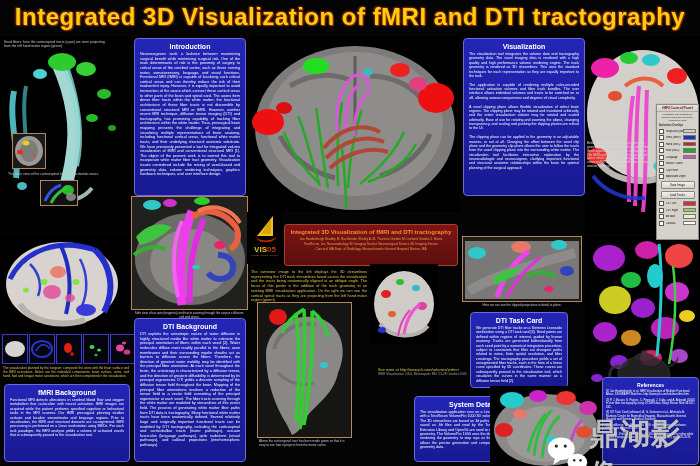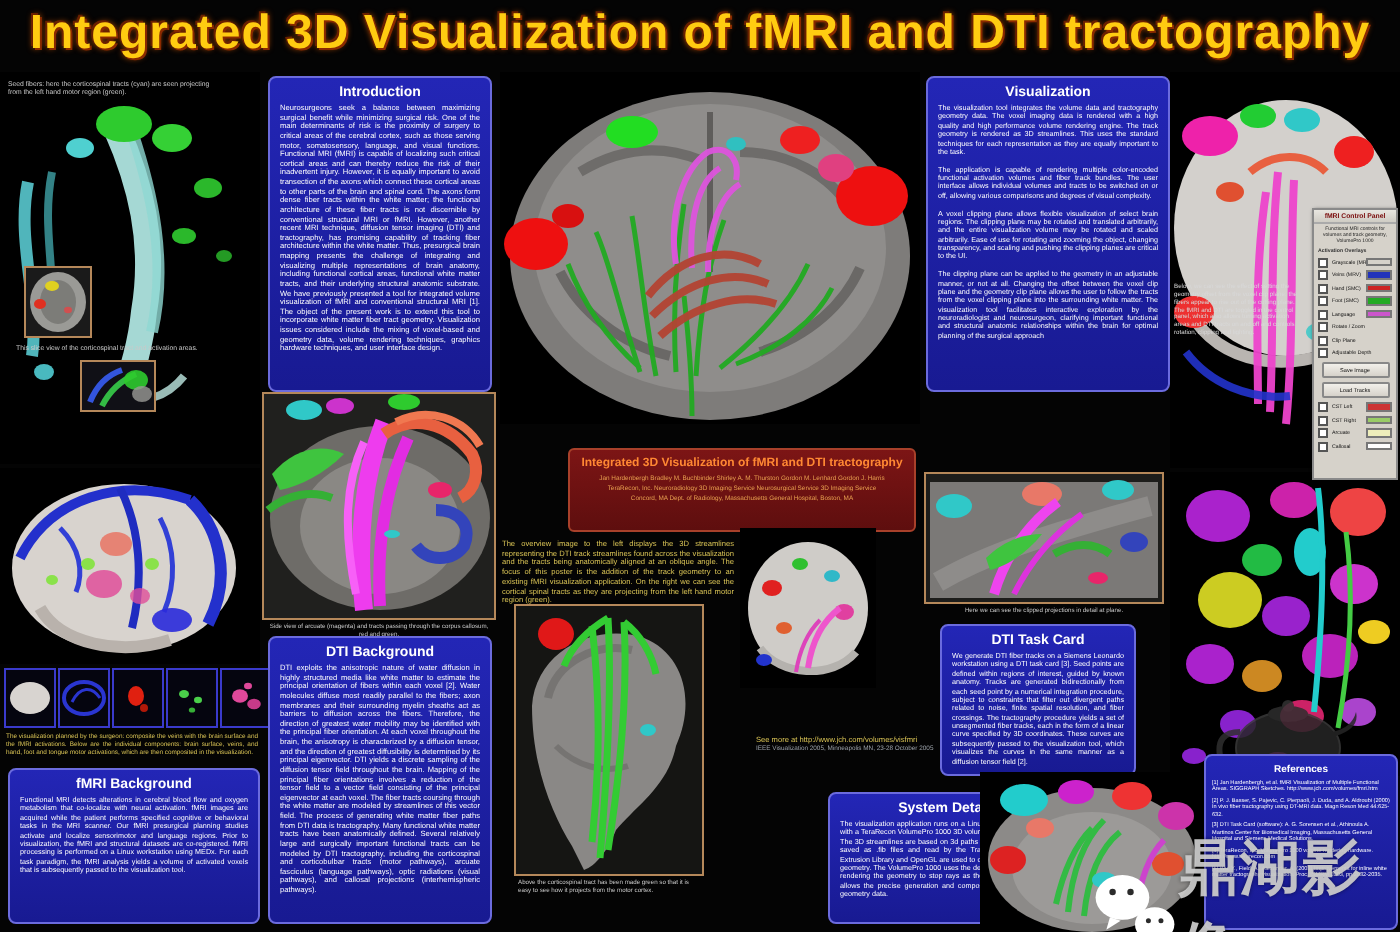--- a/index.html
+++ b/index.html
@@ -222,20 +222,29 @@
         <path d="M104,100 C104,78 110,62 120,56"></path>
       </g>
       <g stroke="#b34433" stroke-width="4" fill="none" opacity=".95">
         <path d="M74,112 C90,92 112,86 130,96"></path>
         <path d="M76,122 C94,104 116,98 134,106"></path>
         <path d="M80,132 C98,116 120,110 138,116"></path>
       </g>
     </svg>
   </div>
 
+  <div class="abs logo" style="left:247px;top:212px;width:36px;height:52px;">
+    <svg width="36" height="30" viewBox="0 0 36 30">
+      <path d="M10,24 L26,4 L26,24 Z" fill="#f0c020"></path>
+      <path d="M8,25 Q18,32 30,25 L27,28 Q18,33 11,28 Z" fill="#cc2200"></path>
+      <path d="M24,6 L14,22 L24,22 Z" fill="#d8a410"></path>
+    </svg>
+    <div class="vtxt"><span style="color:#f0c020">VIS</span><span>05</span></div>
+    <div class="vsub">MINNEAPOLIS, MN USA</div>
+  </div>
 
   <div class="abs banner" style="left:284px;top:224px;width:174px;height:42px;">
     <div class="btitle">Integrated 3D Visualization of fMRI and DTI tractography</div>
     <div class="bauth">Jan Hardenbergh    Bradley M. Buchbinder    Shirley A. M. Thurston    Gordon M. Lenhard    Gordon J. Harris</div>
     <div class="bauth" style="margin-top:0;">TeraRecon, Inc.    Neuroradiology    3D Imaging Service    Neurosurgical Service    3D Imaging Service</div>
     <div class="bauth" style="margin-top:0;">Concord, MA         Dept. of Radiology, Massachusetts General Hospital, Boston, MA</div>
   </div>
 
   <div class="abs cap-yellow" style="left:251px;top:270px;width:116px;">The overview image to the left displays the 3D streamlines representing the DTI track streamlines found across the visualization and the tracts being anatomically aligned at an oblique angle. The focus of this poster is the addition of the track geometry to an existing fMRI visualization application. On the right we can see the cortical spinal tracts as they are projecting from the left hand motor region (green).</div>
 

